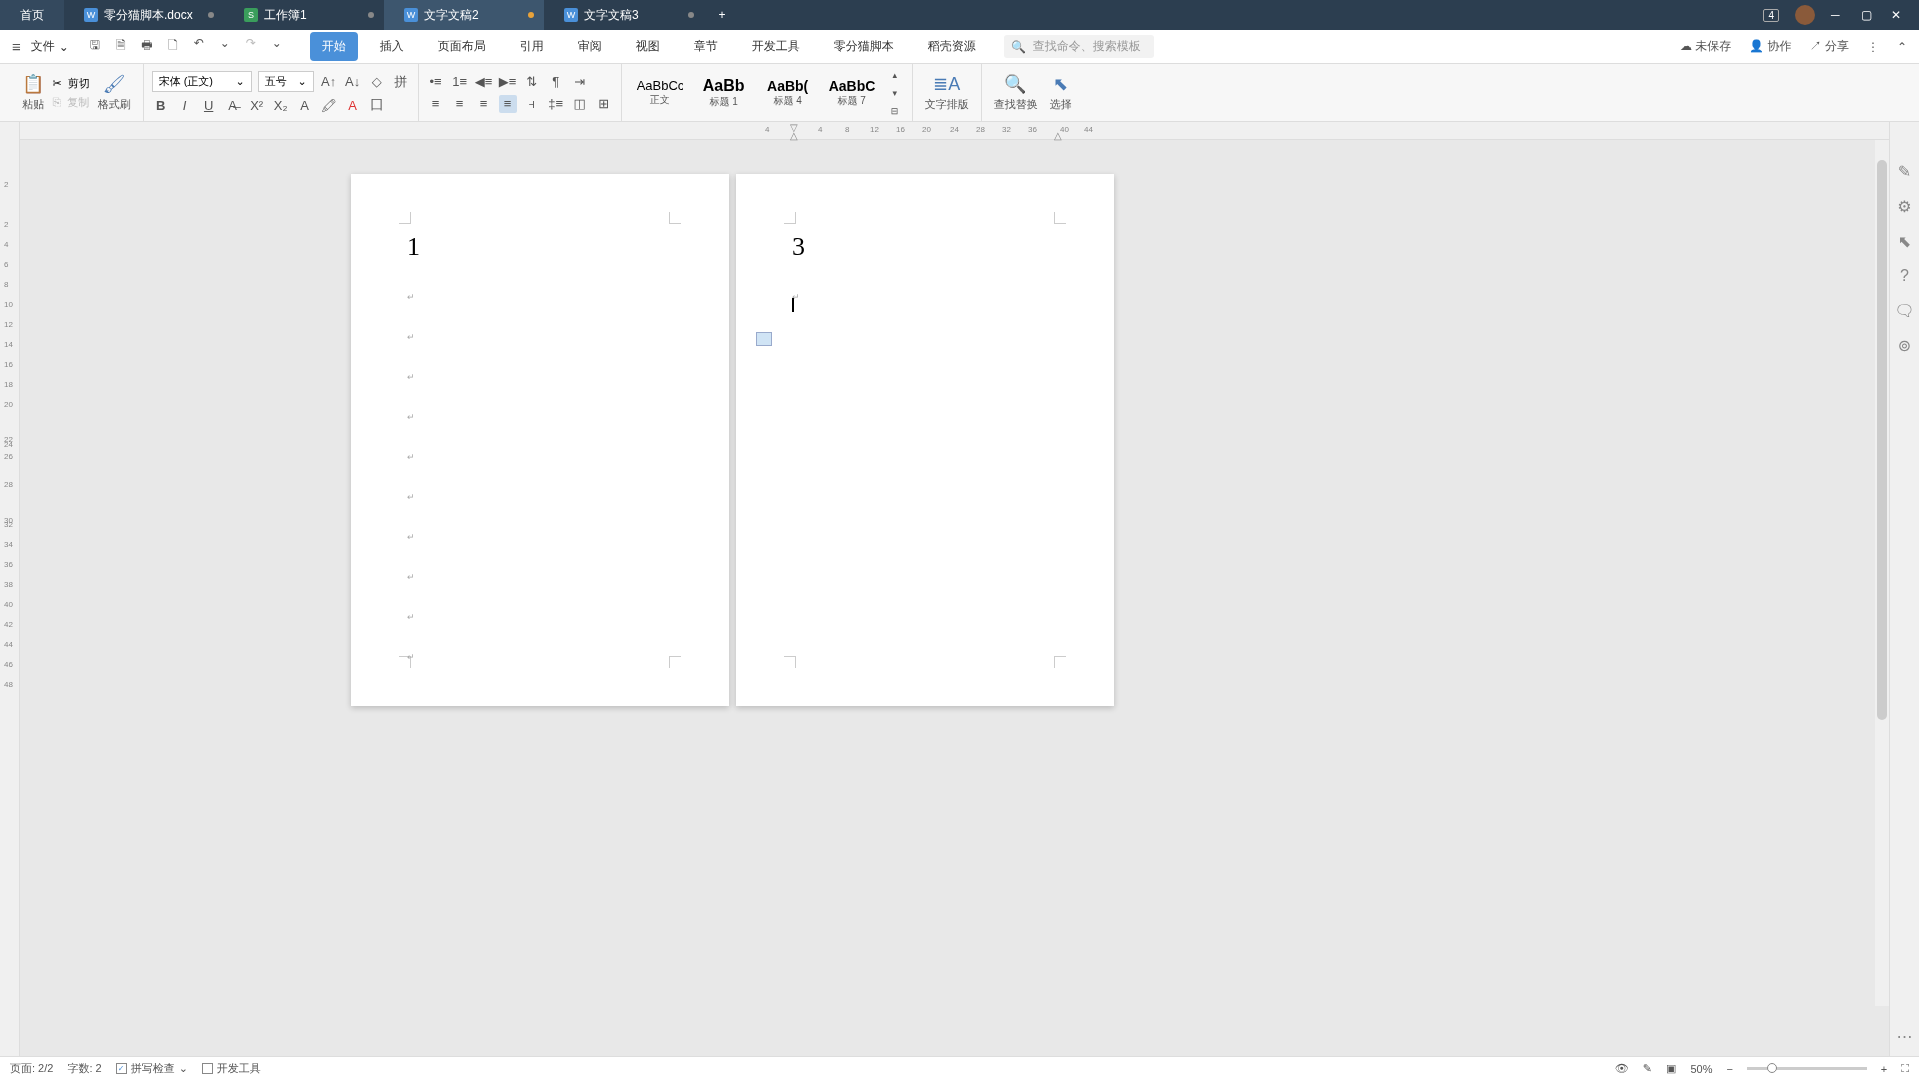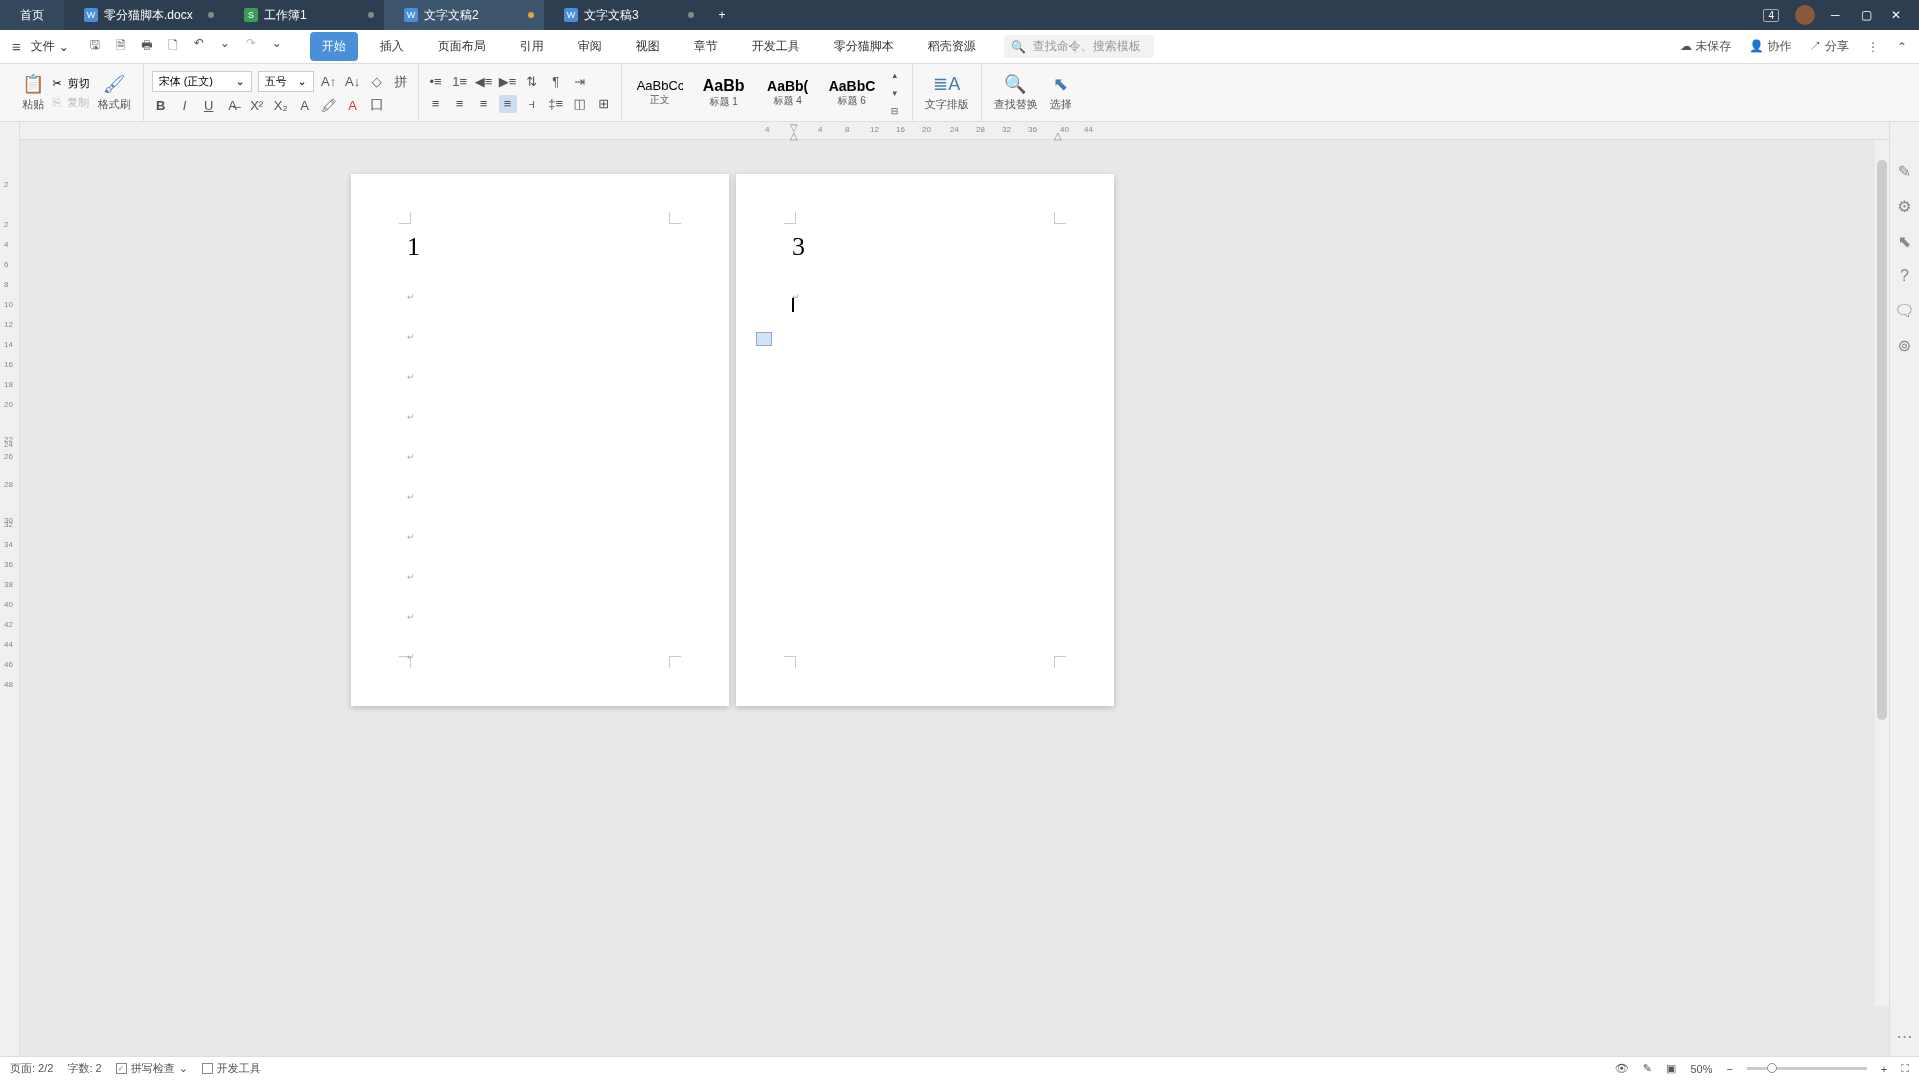--- a/index.html
+++ b/index.html
@@ -256,21 +256,21 @@
     <div class="style-item">
       <div class="prev" style="font-weight:bold;font-size:16px">AaBb</div>
       <div class="lbl">标题 1</div>
     </div>
     <div class="style-item">
       <div class="prev" style="font-weight:bold;font-size:14px">AaBb(</div>
       <div class="lbl">标题 4</div>
     </div>
     <div class="style-item">
       <div class="prev" style="font-weight:bold;font-size:14px">AaBbC(</div>
-      <div class="lbl">标题 6</div>
+      <div class="lbl">标题 7</div>
     </div>
     <div class="rcol" style="gap:0">
       <span class="ibtn" style="font-size:9px">▴</span>
       <span class="ibtn" style="font-size:9px">▾</span>
       <span class="ibtn" style="font-size:9px">⊟</span>
     </div>
   </div>
 
   <div class="rgroup">
     <div class="rbtnv">

